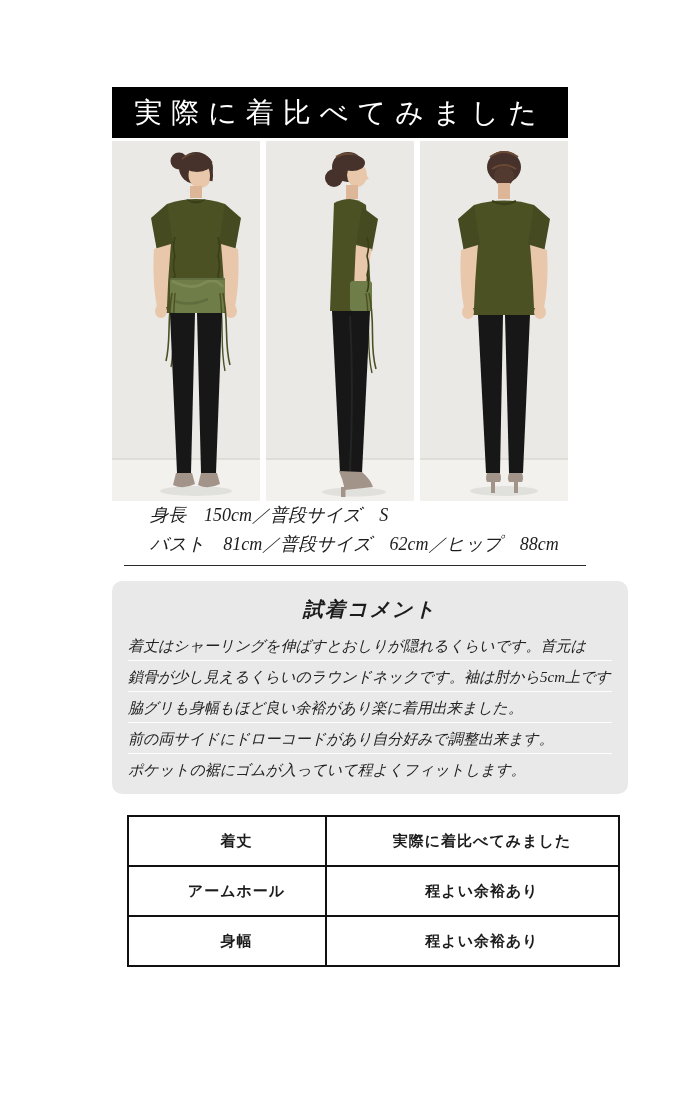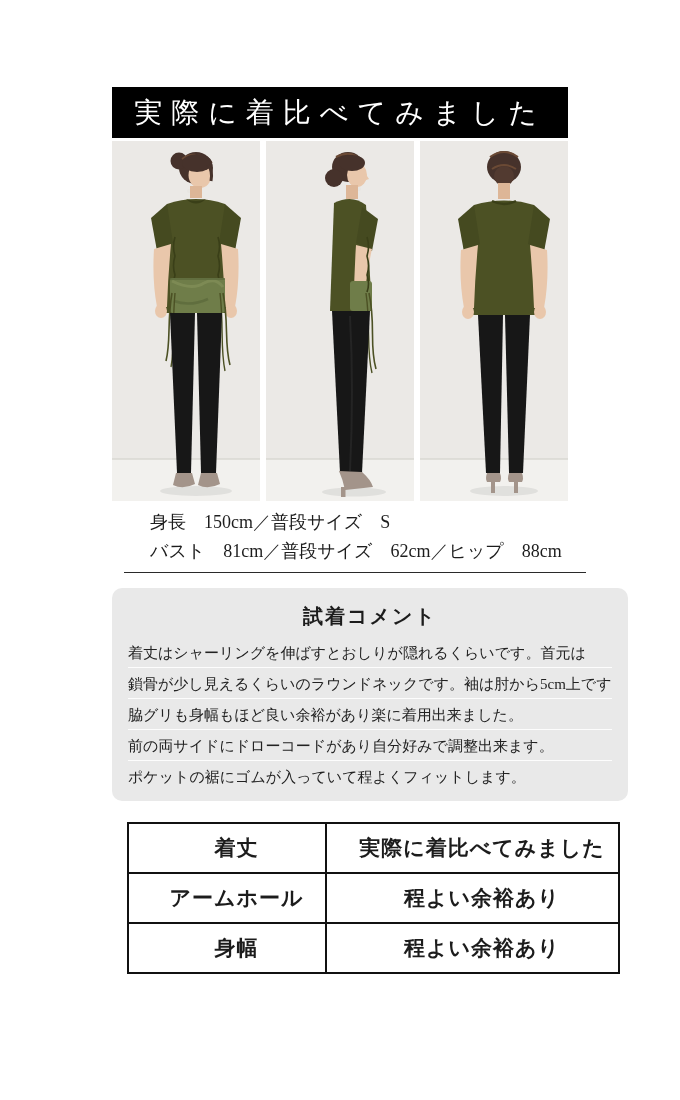--- a/index.html
+++ b/index.html
@@ -16,49 +16,49 @@
     text-align:center;font-size:28px;letter-spacing:9px;
     white-space:nowrap;overflow:hidden;
   }
 
   
   .photo-strip{display:flex;gap:6px;margin-top:3px;}
   .photo{width:168px;height:360px;background:#ebe9e6;overflow:hidden;}
   .photo svg{display:block;width:168px;height:360px;}
 
   
-  .stats{margin-top:7px;padding-left:38px;font-size:18px;line-height:29px;color:#1d1d1d;}
+  .stats{padding-left:38px;font-size:18px;line-height:29px;color:#1d1d1d;font-style:italic;}
   .stats div{white-space:nowrap;}
 
   .divider{margin:6px 0 0 12px;width:462px;height:1px;background:#2a2a2a;}
 
   
   .comment-box{
     margin-top:15px;background:#e9e9e9;border-radius:10px;
-    padding:10px 16px 10px;box-sizing:border-box;width:516px;
+    padding:10px 16px 10px;box-sizing:border-box;width:516px;font-style:italic;
   }
   .comment-title{
     text-align:center;font-weight:bold;font-size:20px;
     padding:5px 0 7px;letter-spacing:2px;
   }
   .comment-line{
     font-size:15px;line-height:16px;padding:8px 0 6px;
     border-bottom:1px solid rgba(255,255,255,0.9);
     white-space:nowrap;overflow:hidden;color:#222;
   }
   .comment-line:last-child{border-bottom:none;}
 
   
   table.size-table{
     margin:21px 0 0 15px;width:493px;border-collapse:collapse;
     table-layout:fixed;
   }
   table.size-table td{
     border:2px solid #111111;height:46px;text-align:center;
-    font-size:21px;font-weight:bold;letter-spacing:1px;vertical-align:middle;padding-left:20px;
+    font-size:15px;font-weight:bold;letter-spacing:1px;vertical-align:middle;padding-left:20px;
   }
   td.col-label{width:175px;}
 </style>
 </head>
 <body>
 
 <div class="container">
 
   <div class="banner">
     <span>実際に着比べてみました</span>

